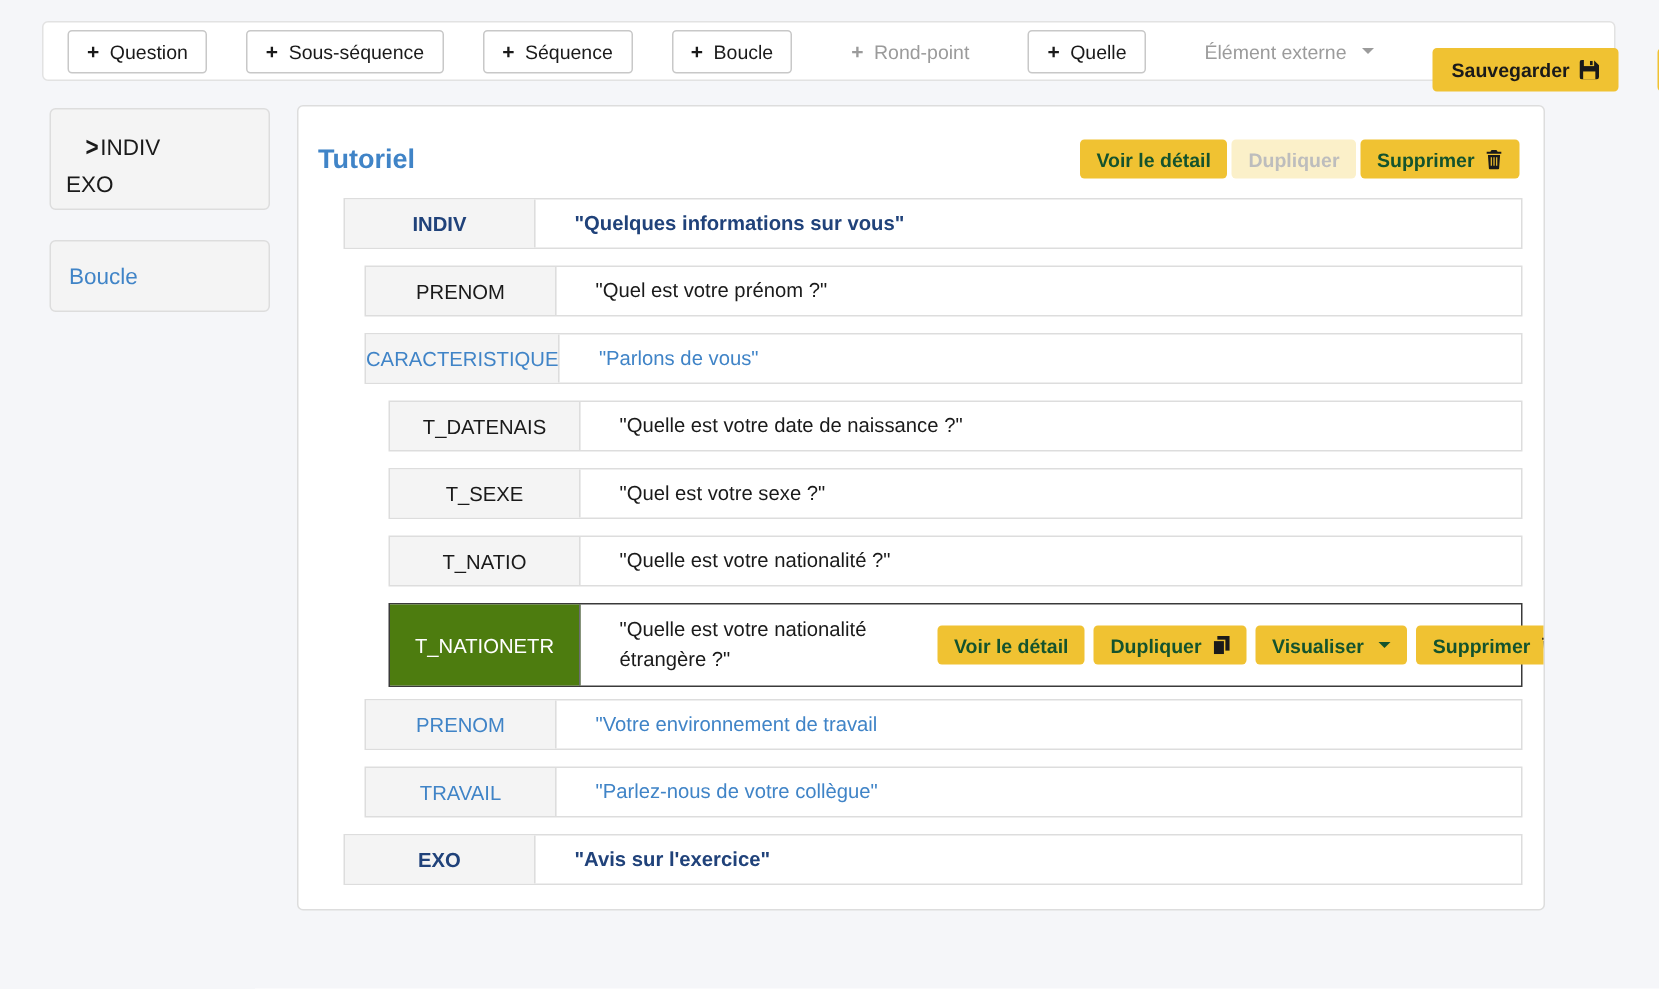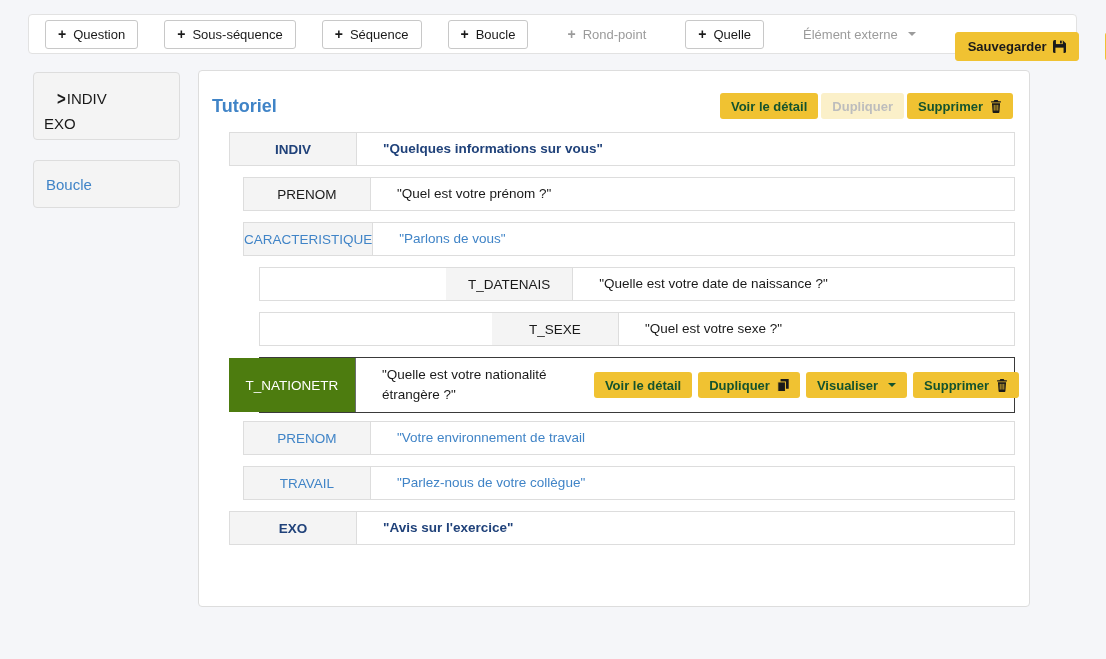--- a/index.html
+++ b/index.html
@@ -53,21 +53,21 @@
     font-family:inherit; font-size:13px; font-weight:700; color:#14532d; cursor:pointer; white-space:nowrap;
   }
   .ybtn.disabled { background:var(--pale-yellow); color:#bdbdbd; cursor:default; }
   .icn { display:inline-flex; align-items:center; }
   
   .row {
     display:flex; align-items:stretch; height:34px; margin:0 14px 11px 30px;
     background:#fff; border:1px solid var(--border); font-size:13.5px;
   }
   .row.l1 { margin-left:44px; }
-  .row.l2 { margin-left:60px;justify-content:center; }
+  .row.l2 { margin-left:60px; }
   .row-label {
     flex:0 0 127px; background:#f4f4f4; border-right:1px solid var(--border);
     display:flex; align-items:center; justify-content:center;
   }
   .row-text { display:flex; align-items:center; padding-left:26px; line-height:1.45; }
   .row.sequence { color:var(--navy); font-weight:700; }
   .row.subsequence { color:var(--blue); }
   .row.selected { height:56px; margin-bottom:8px; border-color:#3a3a3a; }
   .row.selected .row-label { background:#4d7c0f; color:#fff; border-right-color:#6a6d70; }
   .row.selected .row-text { flex:0 0 238px; }
@@ -168,20 +168,24 @@
         <div class="row-text">"Parlons de vous"</div>
       </div>
       <div class="row l2 question">
         <div class="row-label">T_DATENAIS</div>
         <div class="row-text">"Quelle est votre date de naissance ?"</div>
       </div>
       <div class="row l2 question">
         <div class="row-label">T_SEXE</div>
         <div class="row-text">"Quel est votre sexe ?"</div>
       </div>
+      <div class="row l2 question">
+        <div class="row-label">T_NATIO</div>
+        <div class="row-text">"Quelle est votre nationalité ?"</div>
+      </div>
       <div class="row l2 question selected">
         <div class="row-label">T_NATIONETR</div>
         <div class="row-text">"Quelle est votre nationalité étrangère ?"</div>
         <div class="row-actions">
           <button class="ybtn">
             <span>Voir le détail</span>
           </button>
           <button class="ybtn">
             <span>Dupliquer</span>
             <span class="icn">

